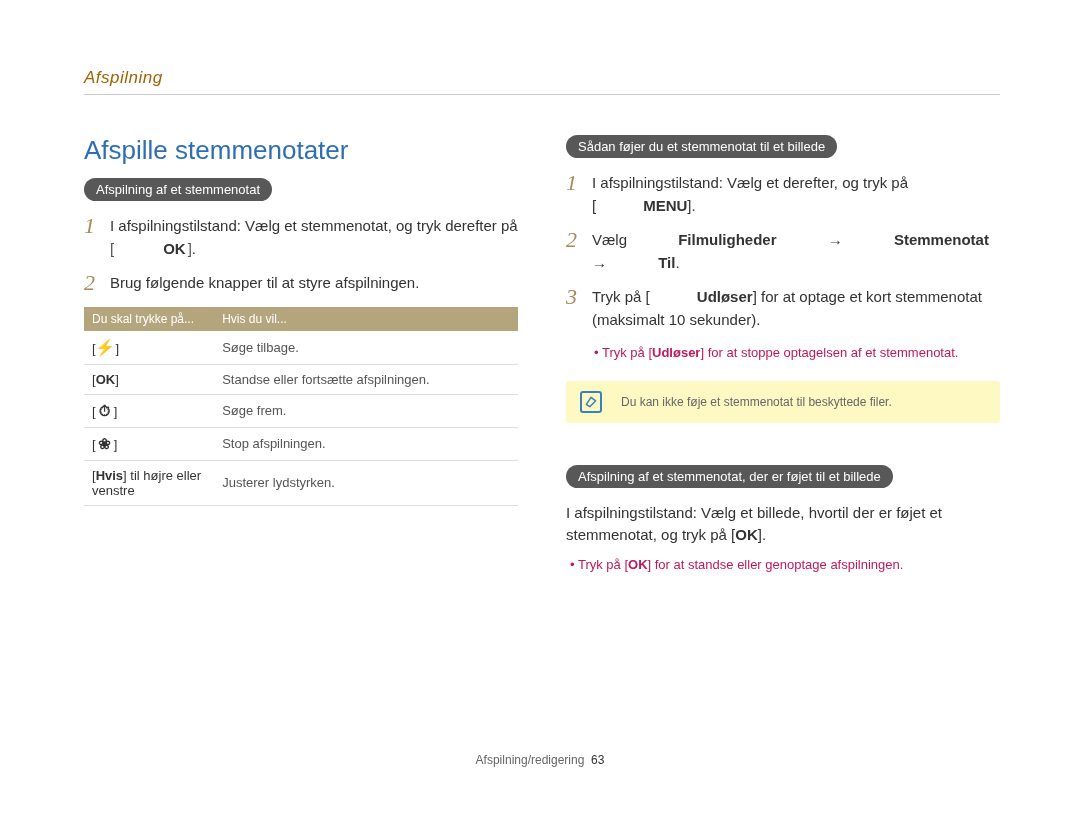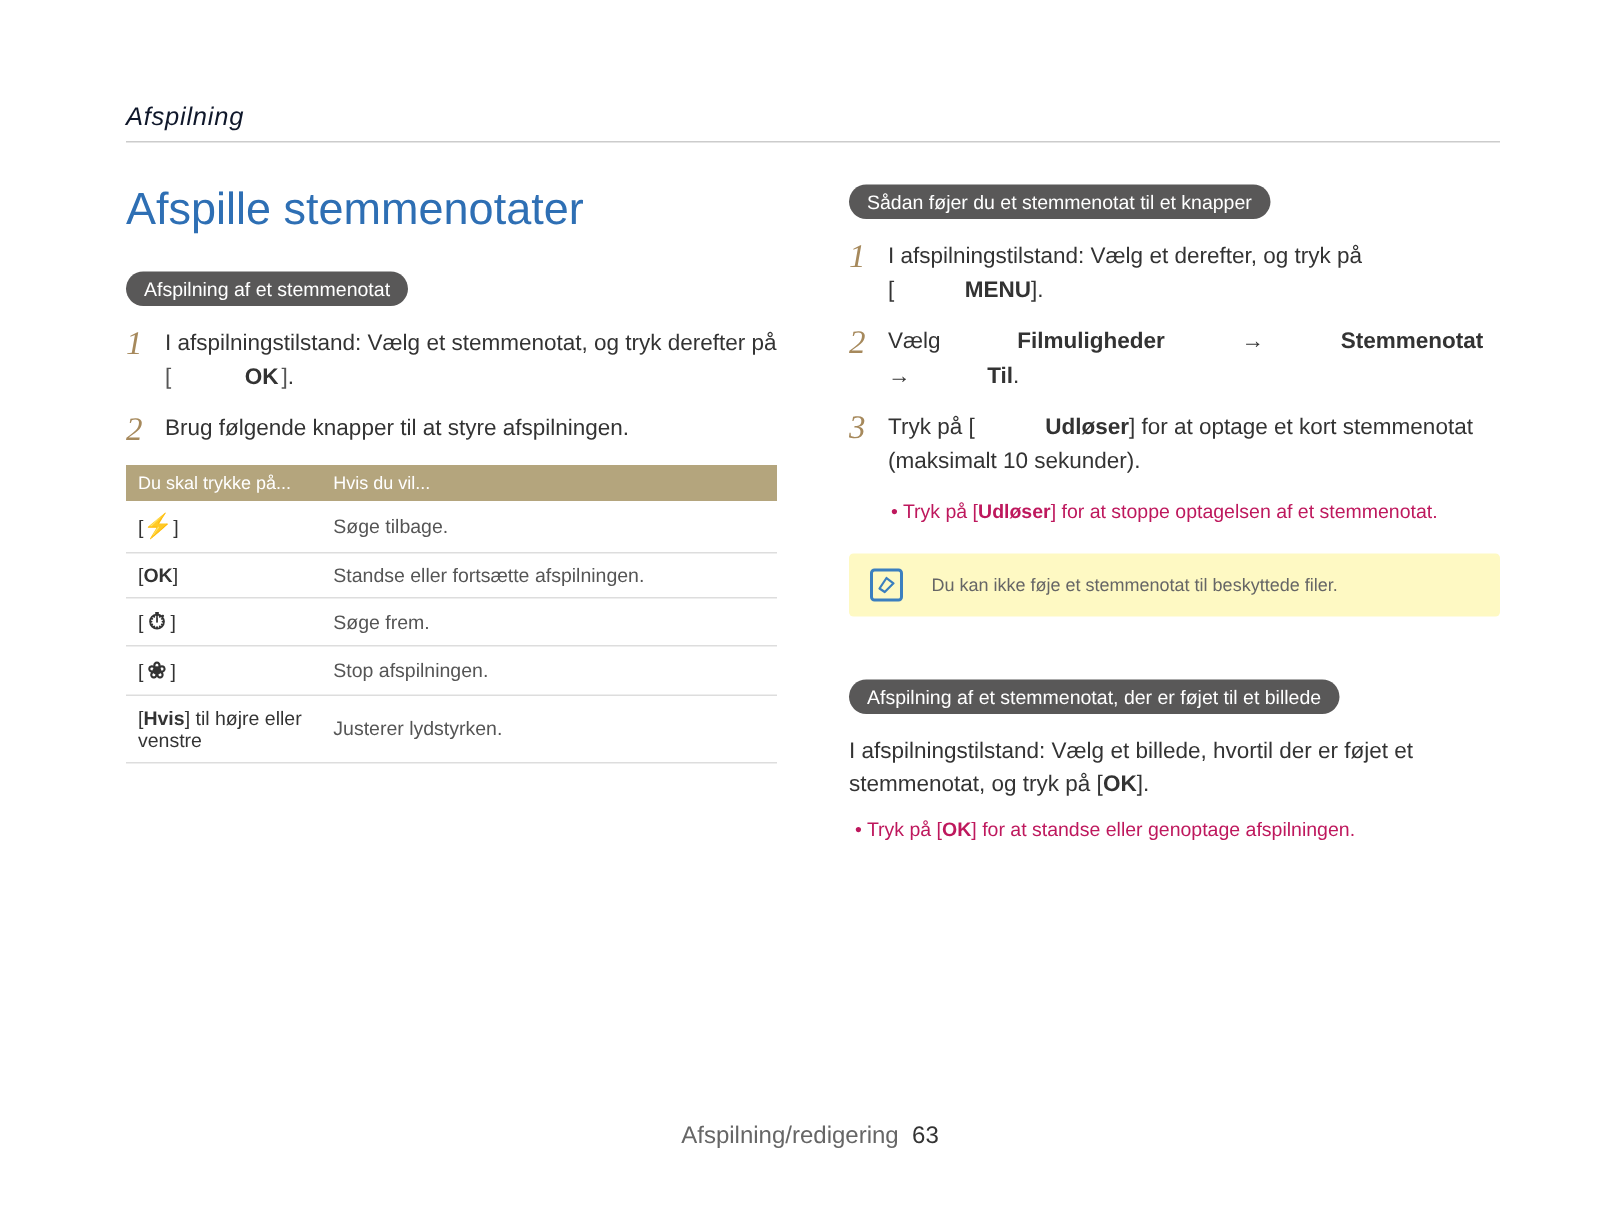--- a/index.html
+++ b/index.html
@@ -9,37 +9,37 @@
     background: #fff;
     font-family: Arial, Helvetica, sans-serif;
     color: #333;
     position: relative;
   }
   .page {
     padding: 68px 80px 0 84px;
   }
   .breadcrumb {
     font-style: italic;
-    color: #0f172a;
+    color: #a16207;
     font-size: 17px;
     letter-spacing: 0.5px;
     padding-bottom: 6px;
     border-bottom: 1px solid #ccc;
-    margin-bottom: 28px;
+    margin-bottom: 40px;
   }
   .cols {
     display: flex;
     gap: 48px;
   }
   .col { flex: 1; }
   h1.title {
     color: #2e6fb4;
     font-weight: 400;
-    font-size: 30px;
-    margin-bottom: 24px;
+    font-size: 26px;
+    margin-bottom: 12px;
   }
   .pill {
     display: inline-block;
     background: #595858;
     color: #fff;
     font-size: 13px;
     padding: 4px 12px;
     border-radius: 12px;
     margin-bottom: 14px;
   }
@@ -142,21 +142,21 @@
     font-size: 15px;
     line-height: 1.5;
     margin-bottom: 8px;
   }
   .footer {
     position: absolute;
     bottom: 48px;
     left: 0;
     right: 0;
     text-align: center;
-    font-size: 16px;
+    font-size: 12px;
     color: #666;
   }
   .footer .pnum { color: #333; }
   .flash-icon { font-size: 16px; }
   .timer-icon, .flower-icon { font-size: 15px; }
 </style>
 </head>
 <body>
 
 <div class="page">
@@ -212,21 +212,21 @@
             <td>
               <span>[</span><b>Hvis</b><span>] til højre eller venstre</span>
             </td>
             <td>Justerer lydstyrken.</td>
           </tr>
         </tbody>
       </table>
     </div>
 
     <div class="col">
-      <div class="pill">Sådan føjer du et stemmenotat til et knapper</div>
+      <div class="pill">Sådan føjer du et stemmenotat til et billede</div>
 
       <div class="step-line">
         <div class="step-num">1</div>
         <div class="step-body">
           <span>I afspilningstilstand: Vælg et derefter, og tryk på </span><br>
           <span>[</span><b class="icon-menu">MENU</b><span>].</span>
         </div>
       </div>
 
       <div class="step-line">

